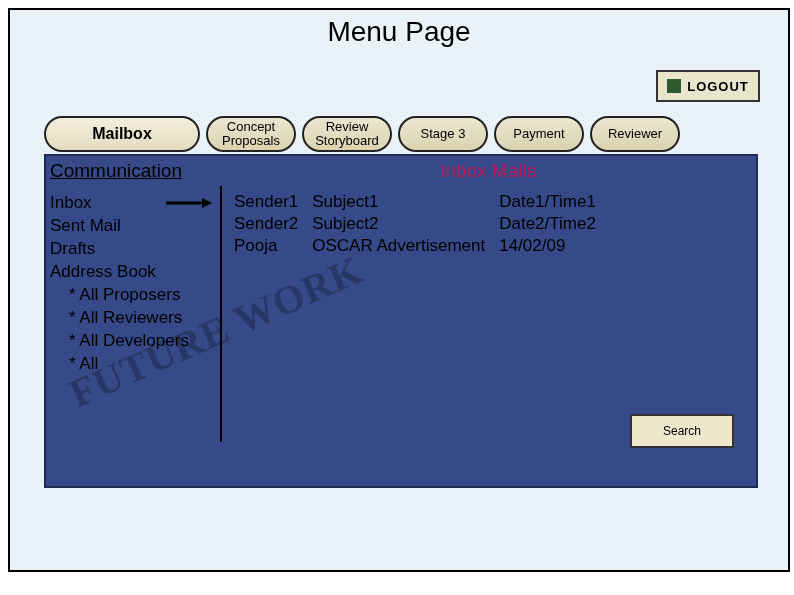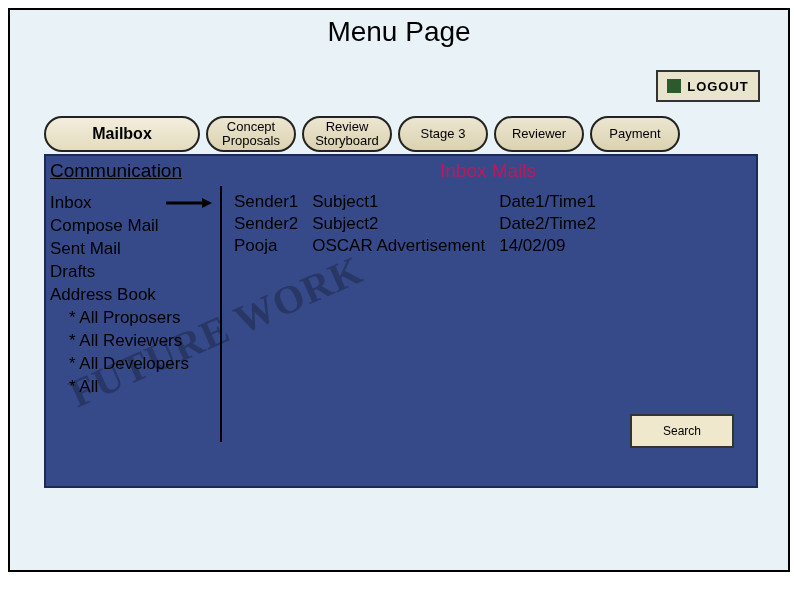--- a/index.html
+++ b/index.html
@@ -37,40 +37,39 @@
     <span>LOGOUT</span>
   </div>
 
   <div class="tabrow">
     <div class="tab main">Mailbox</div>
     <div class="tab small">Concept
 Proposals</div>
     <div class="tab small">Review
 Storyboard</div>
     <div class="tab small">Stage 3</div>
+    <div class="tab small">Payment</div>
     <div class="tab small">Reviewer</div>
-    <div class="tab small">Payment</div>
   </div>
 
   <div class="panel"></div>
 
   <div class="sectionTitle">Communication</div>
   <div class="inboxTitle">Inbox Mails</div>
 
   <div class="sidebar">
     <div class="row">
       <span>Inbox</span>
       <span class="arrow">
         <svg width="46" height="12">
             <line x1="0" y1="6" x2="36" y2="6" stroke="#000" stroke-width="3"></line>
             <polygon points="36,1 46,6 36,11" fill="#000"></polygon>
           </svg>
       </span>
     </div>
-    <div>Compose Mail</div>
     <div>Sent Mail</div>
     <div>Drafts</div>
     <div>Address Book</div>
     <div style="white-space:pre">    * All Proposers</div>
     <div style="white-space:pre">    * All Reviewers</div>
     <div style="white-space:pre">    * All Developers</div>
     <div style="white-space:pre">    * All</div>
   </div>
 
   <div class="divider"></div>

